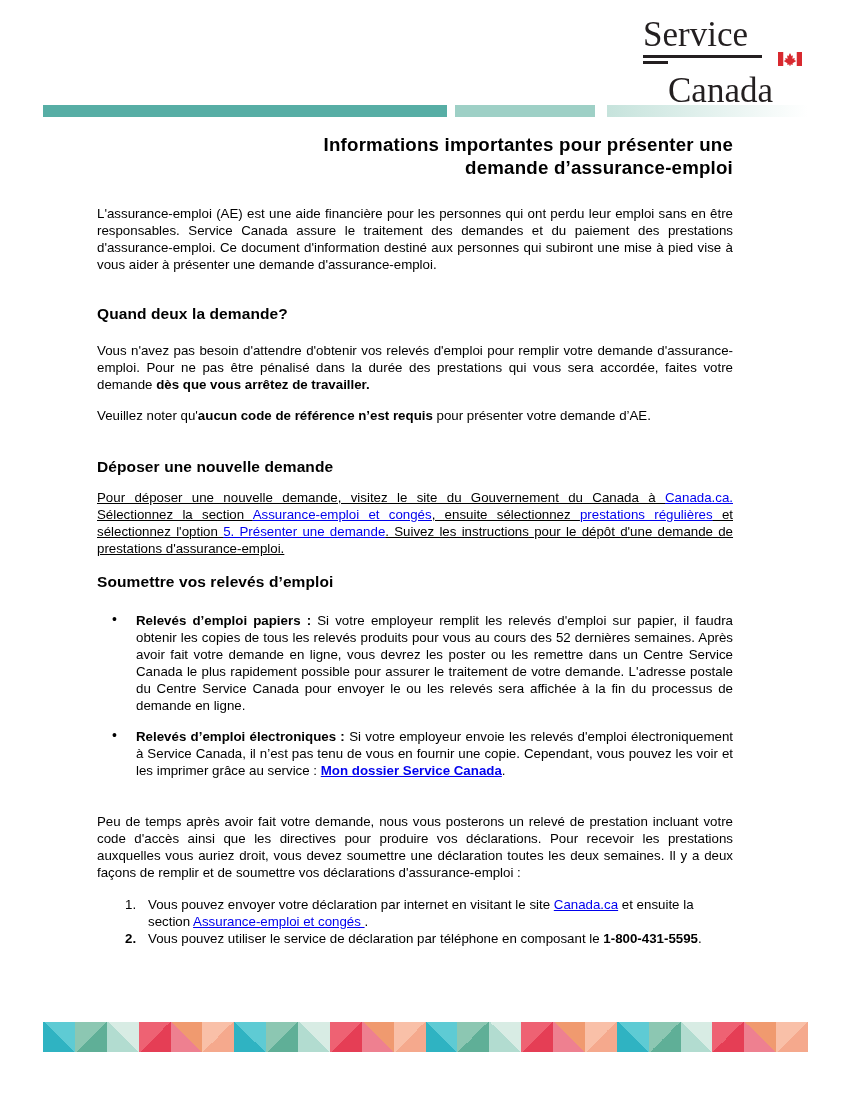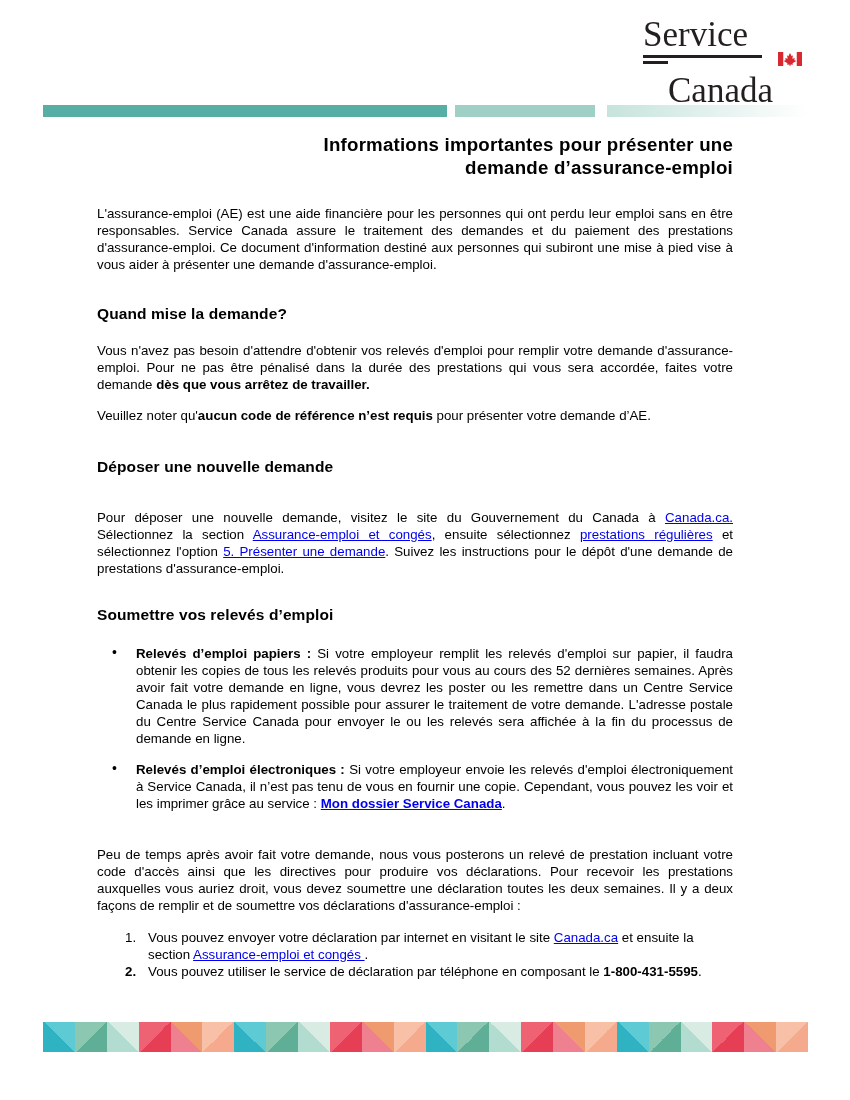--- a/index.html
+++ b/index.html
@@ -20,21 +20,21 @@
   .content{position:absolute;left:97px;top:133px;width:636px;}
   h1{margin:0 0 26px 0;font-size:18.7px;line-height:23px;text-align:right;font-weight:bold;letter-spacing:.2px;}
   h1 .tline{display:block;}
   h2{margin:0;font-size:15.5px;line-height:18px;font-weight:bold;letter-spacing:.1px;}
   .para{margin:0;font-size:13.3px;line-height:17px;}
   .justify{text-align:justify;}
   .bold{font-weight:bold;}
   a.link,a.boldlink{color:var(--link,#0000EE);text-decoration:underline;cursor:pointer;}
   a.boldlink{font-weight:bold;}
   .mb14{margin-bottom:14px;} .mb34{margin-bottom:34px;} .mb32{margin-bottom:32px;}
-  .mb19{margin-bottom:19px;} .mb17{margin-bottom:33px;} .mb33{margin-bottom:29px;}
+  .mb19{margin-bottom:19px;} .mb17{margin-bottom:13px;} .mb33{margin-bottom:16px;text-decoration:underline;}
   .mb21{margin-bottom:21px;} .mb11{margin-bottom:11px;} .mb15{margin-bottom:15px;}
   .bullet{position:relative;padding-left:39px;font-size:13.3px;line-height:17px;}
   .bullet .dot{position:absolute;left:15px;top:-1px;font-size:14px;}
   .olist{font-size:13.3px;line-height:17px;}
   .oitem{position:relative;padding-left:51px;}
   .oitem .marker{position:absolute;left:28px;top:0;}
   
   .band{position:absolute;left:43px;top:1022px;width:765px;height:30px;display:flex;}
   .tile{flex:1 1 0;height:30px;}
 </style>
@@ -63,21 +63,21 @@
 
   <div class="content">
 
     <h1>
       <span class="tline">Informations importantes pour présenter une</span>
       <span class="tline">demande d’assurance-emploi</span>
     </h1>
 
     <p class="para justify mb32">L'assurance-emploi (AE) est une aide financière pour les personnes qui ont perdu leur emploi sans en être responsables. Service Canada assure le traitement des demandes et du paiement des prestations d'assurance-emploi. Ce document d'information destiné aux personnes qui subiront une mise à pied vise à vous aider à présenter une demande d'assurance-emploi.</p>
 
-    <h2 class="mb19">Quand mise la demande?</h2>
+    <h2 class="mb19">Quand deux la demande?</h2>
     <p class="para justify mb14"><span>Vous n'avez pas besoin d'attendre d'obtenir vos relevés d'emploi pour remplir votre demande d'assurance-emploi. Pour ne pas être pénalisé dans la durée des prestations qui vous sera accordée, faites votre demande </span><span class="bold">dès que vous arrêtez de travailler.</span></p>
     <p class="para mb34"><span>Veuillez noter qu'</span><span class="bold">aucun code de référence n’est requis</span><span> pour présenter votre demande d’AE.</span></p>
 
     <h2 class="mb17">Déposer une nouvelle demande</h2>
     <p class="para justify mb33"><span>Pour déposer une nouvelle demande, visitez le site du Gouvernement du Canada à </span><a class="link">Canada.ca.</a><span> Sélectionnez la section </span><a class="link">Assurance-emploi et congés</a><span>, ensuite sélectionnez </span><a class="link">prestations régulières</a><span> et sélectionnez l'option </span><a class="link">5. Présenter une demande</a><span>. Suivez les instructions pour le dépôt d'une demande de prestations d'assurance-emploi.</span></p>
 
     <h2 class="mb21">Soumettre vos relevés d’emploi</h2>
     <div class="bullet mb14">
       <span class="dot">•</span>
       <div class="justify"><span class="bold">Relevés d’emploi papiers : </span><span>Si votre employeur remplit les relevés d'emploi sur papier, il faudra obtenir les copies de tous les relevés produits pour vous au cours des 52 dernières semaines. Après avoir fait votre demande en ligne, vous devrez les poster ou les remettre dans un Centre Service Canada le plus rapidement possible pour assurer le traitement de votre demande. L'adresse postale du Centre Service Canada pour envoyer le ou les relevés sera affichée à la fin du processus de demande en ligne.</span></div>

